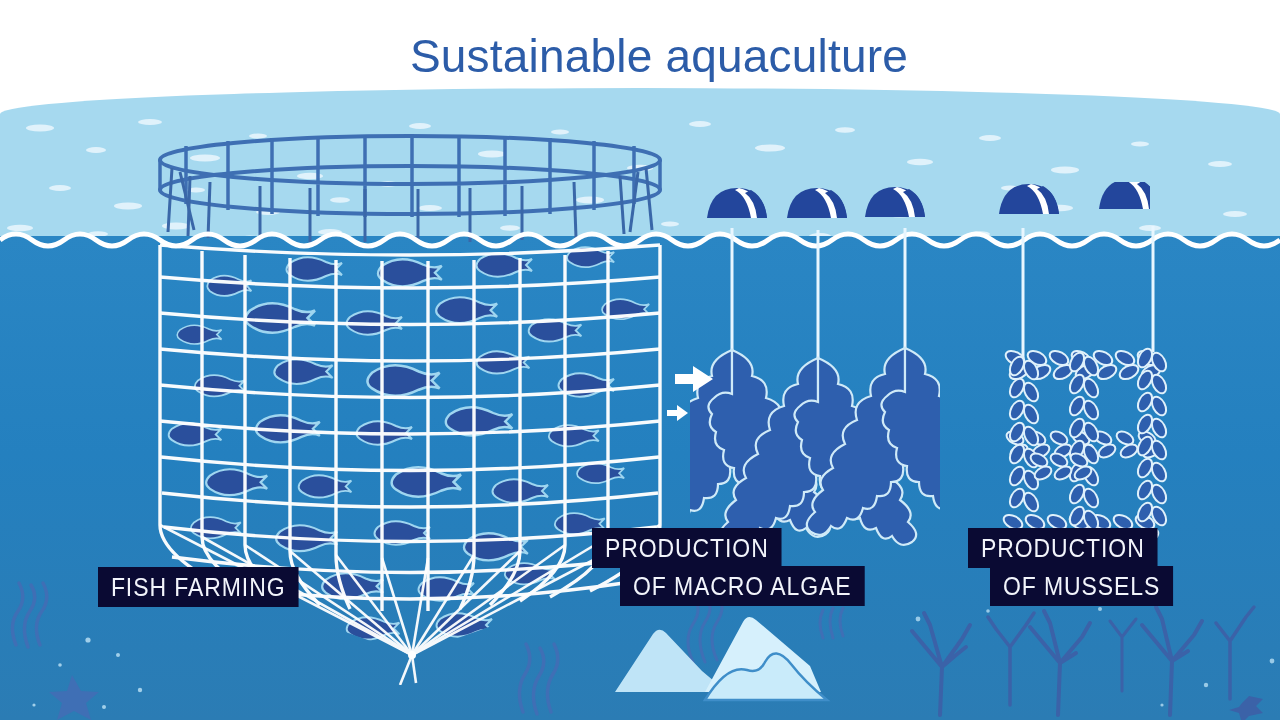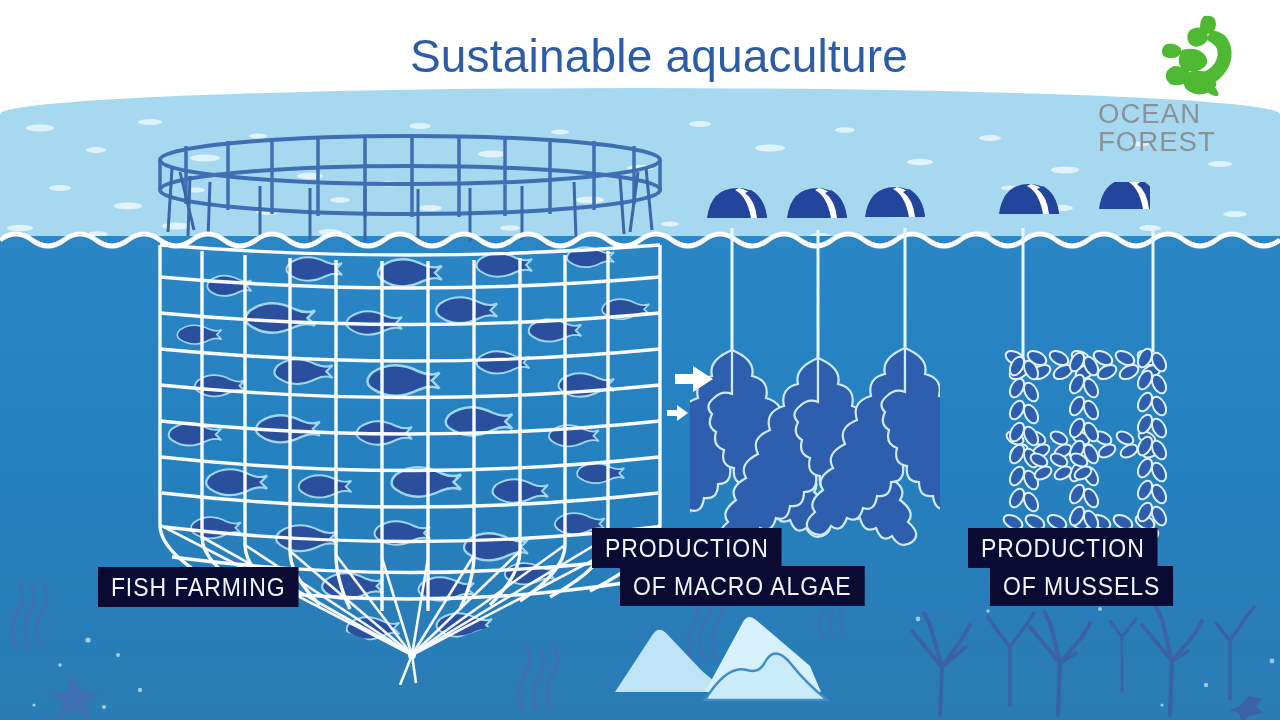--- a/index.html
+++ b/index.html
@@ -730,32 +730,14 @@
   </div>
 
   <div class="label-box" id="lbl-fish">FISH FARMING</div>
 
   <div class="label-box" id="lbl-algae1">PRODUCTION</div>
   <div class="label-box" id="lbl-algae2">OF MACRO ALGAE</div>
 
   <div class="label-box" id="lbl-mussel1">PRODUCTION</div>
   <div class="label-box" id="lbl-mussel2">OF MUSSELS</div>
 
-  <div class="logo">
-    <svg class="logo-mark" viewBox="0 0 76 82">
-      <g fill="#4fb933">
-        <path d="M44 2 q12 -2 12 8 q0 8 -8 10 q-8 2 -8 -6 q0 -9 4 -12 z"></path>
-        <path d="M30 16 q10 -6 16 2 q5 7 -2 12 q-9 6 -15 -1 q-4 -7 1 -13 z"></path>
-        <path d="M52 16 q14 2 18 14 q5 16 -6 30 q-9 11 -20 12 q-6 1 -7 -5 q-1 -6 6 -9 q11 -4 14 -14 q3 -11 -7 -16 q-6 -3 2 -12 z"></path>
-        <path d="M14 30 q-10 -2 -12 6 q-1 7 7 8 q9 1 12 -5 q2 -6 -7 -9 z"></path>
-        <path d="M22 36 q14 -4 22 4 q7 8 -1 14 q-10 7 -20 1 q-8 -6 -1 -19 z"></path>
-        <path d="M14 52 q-10 4 -8 12 q3 9 14 7 q10 -2 10 -10 q0 -8 -16 -9 z"></path>
-        <path d="M30 58 q16 -4 24 6 q6 9 -4 14 q-14 6 -24 -3 q-6 -8 4 -17 z"></path>
-        <path d="M48 70 q8 2 10 8 q2 5 -3 4 q-8 -2 -9 -8 q-1 -4 2 -4 z"></path>
-      </g>
-    </svg>
-    <div class="logo-text">
-      <div>OCEAN</div>
-      <div>FOREST</div>
-    </div>
-  </div>
 
 </div>
 
 </body></html>

